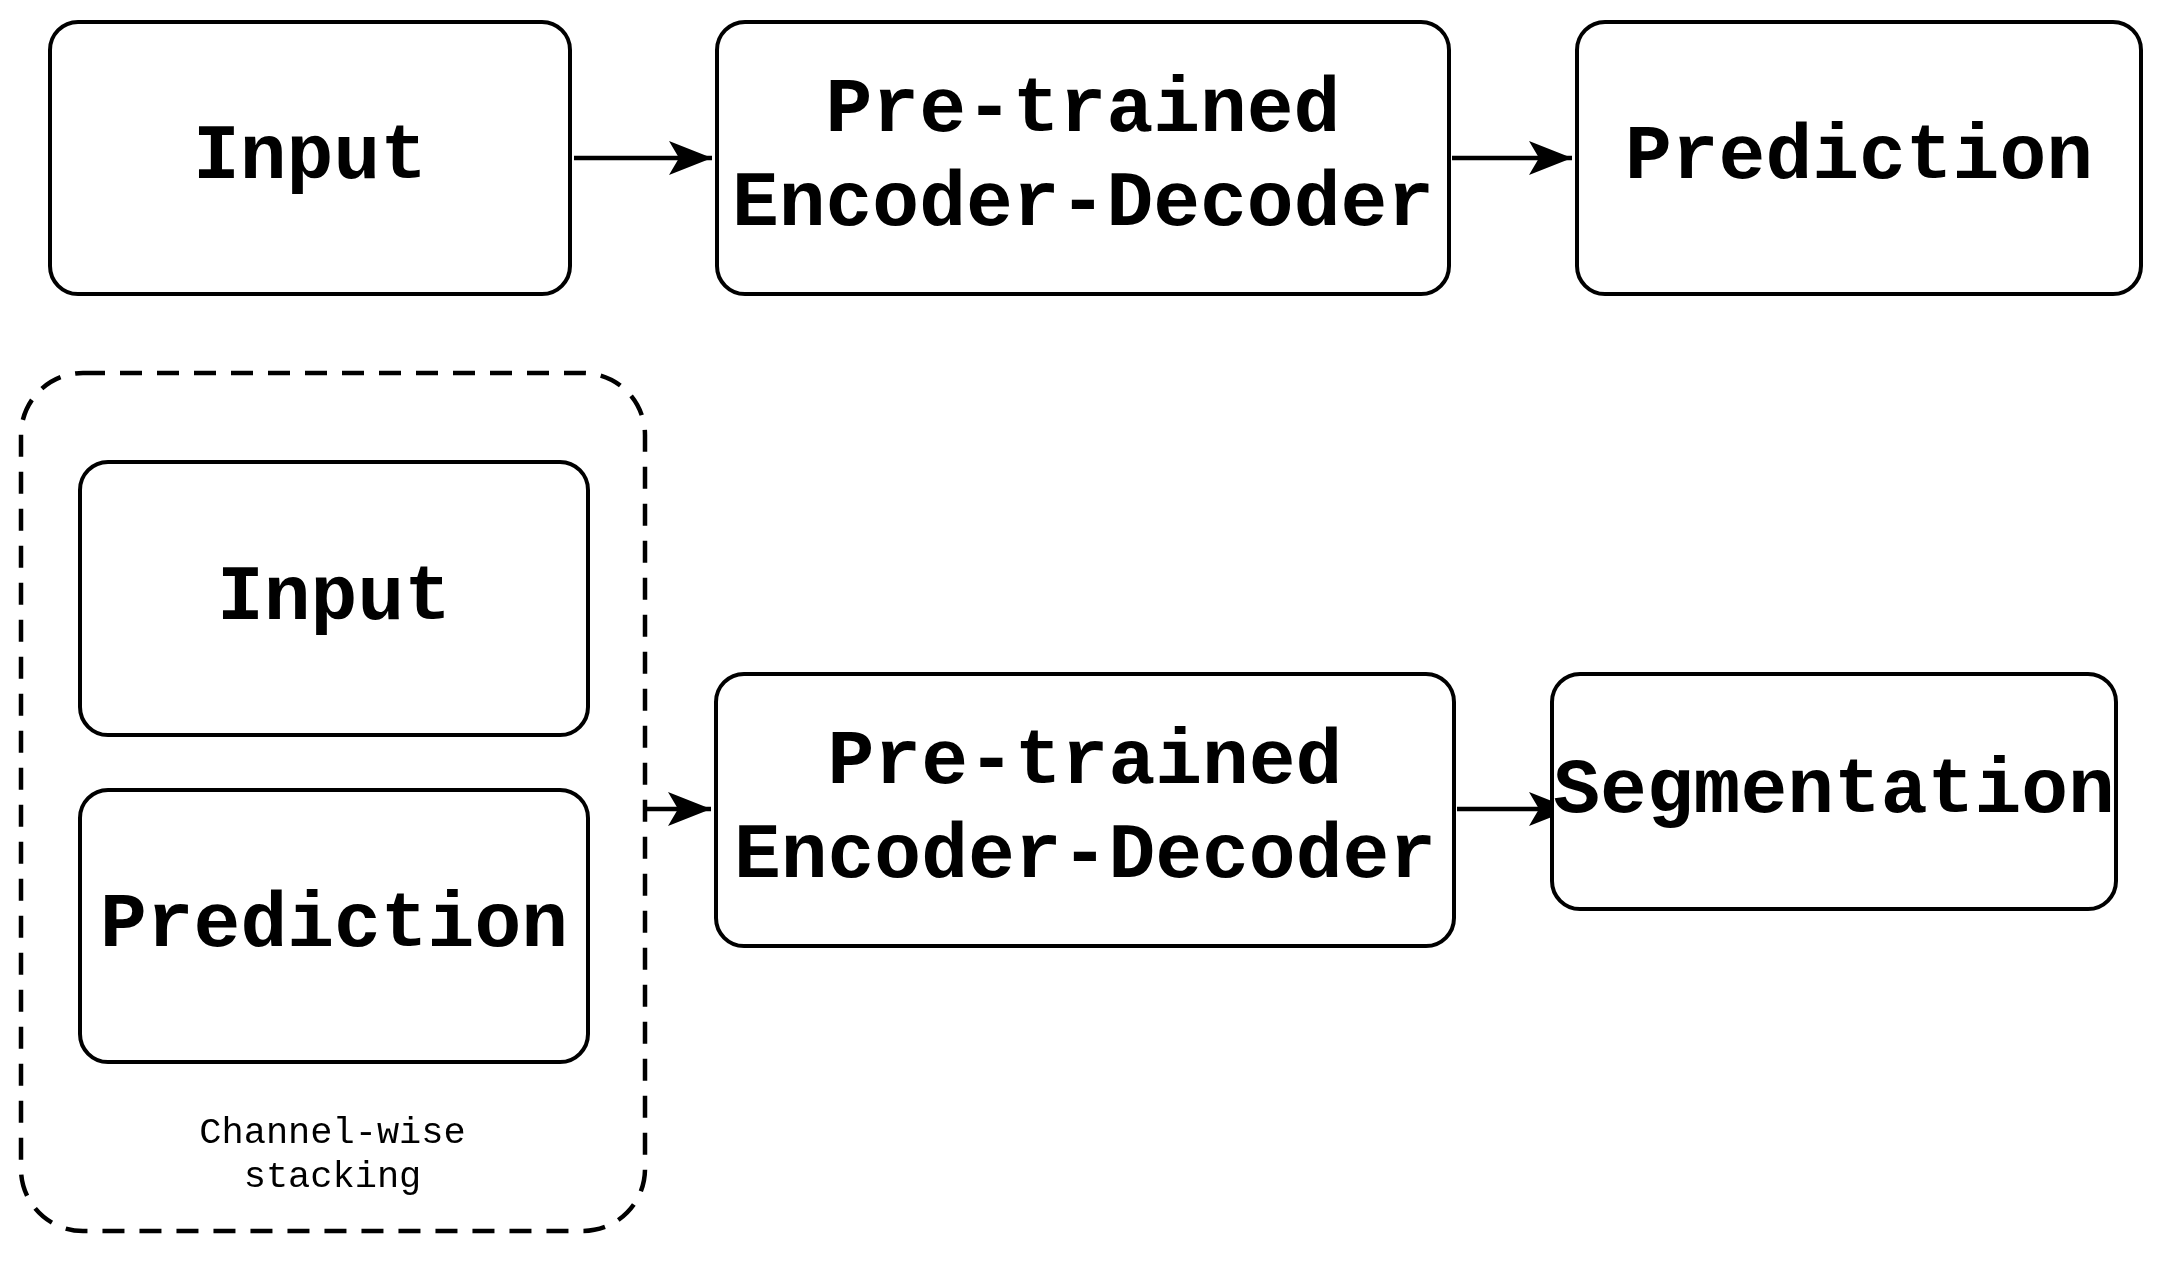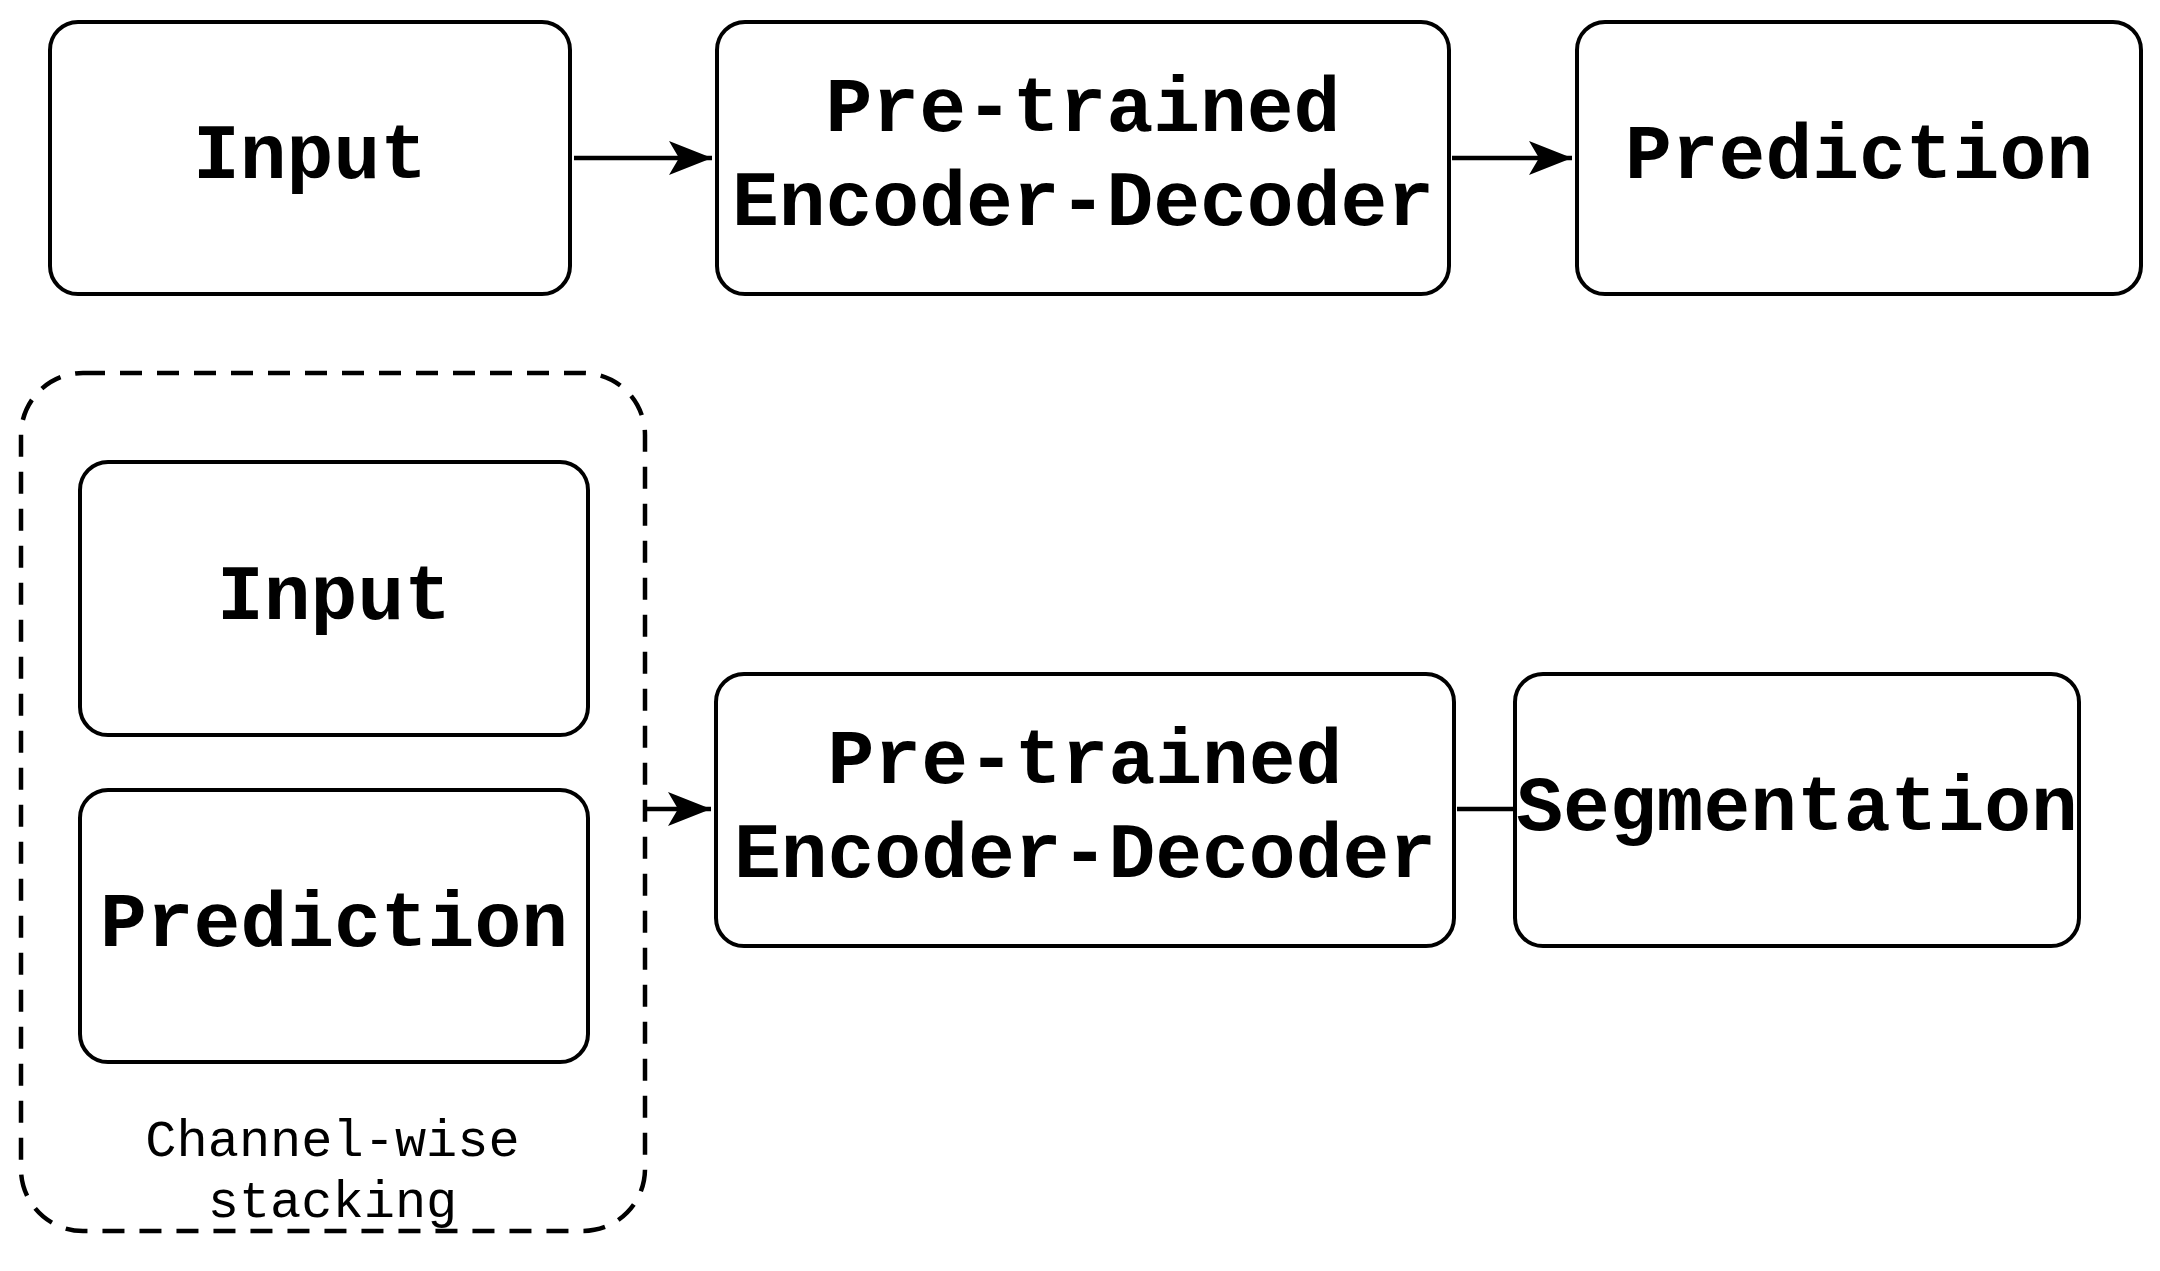--- a/index.html
+++ b/index.html
@@ -38,33 +38,33 @@
     font-size: 78px;
     line-height: 1.2;
   }
   .node .node-label { white-space: pre-line; }
   .caption {
     position: absolute;
     left: 19px;
     top: 1112px;
     width: 627px;
     text-align: center;
-    font-size: 52px;
+    font-size: 37px;
     line-height: 1.18;
     font-weight: normal;
     white-space: pre-line;
   }
   
   #box-input-top        { left:   48px; top:  20px; width: 524px; height: 276px; }
   #box-encoder-top      { left:  715px; top:  20px; width: 736px; height: 276px; }
   #box-prediction-top   { left: 1575px; top:  20px; width: 568px; height: 276px; }
   #box-input-stacked    { left:   78px; top: 460px; width: 512px; height: 277px; }
   #box-prediction-stacked { left: 78px; top: 788px; width: 512px; height: 276px; }
   #box-encoder-bottom   { left:  714px; top: 672px; width: 742px; height: 276px; }
-  #box-segmentation     { left: 1513px; top: 672px; width: 568px; height: 276px; }
+  #box-segmentation     { left: 1550px; top: 672px; width: 568px; height: 239px; }
 </style>
 </head>
 <body>
 
 <div id="diagram">
 
   <svg id="connector-layer" viewBox="0 0 2160 1271" xmlns="http://www.w3.org/2000/svg">
     <defs>
       <marker id="ah" markerUnits="userSpaceOnUse" markerWidth="46" markerHeight="36" refX="43" refY="18" orient="auto">
         <path d="M0,1 L43,18 L0,35 L10,18 Z" fill="#000000"></path>

